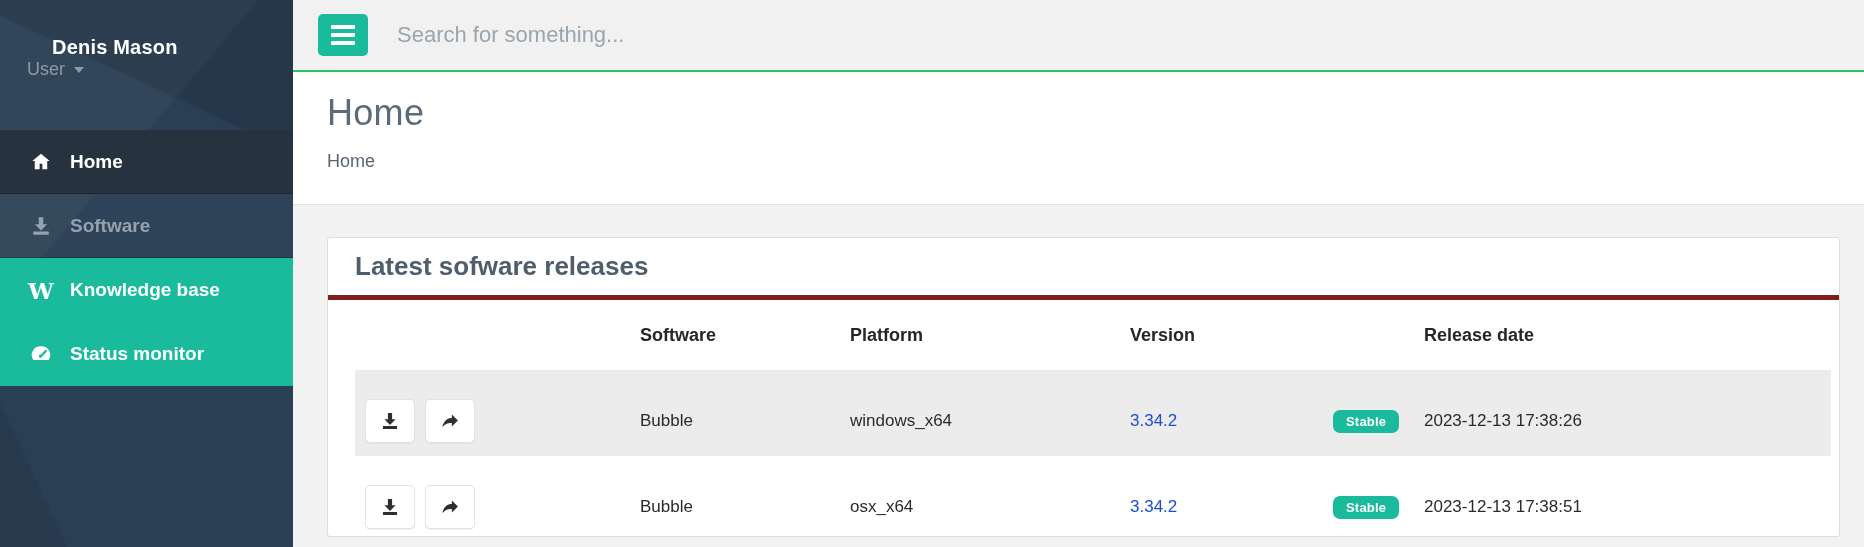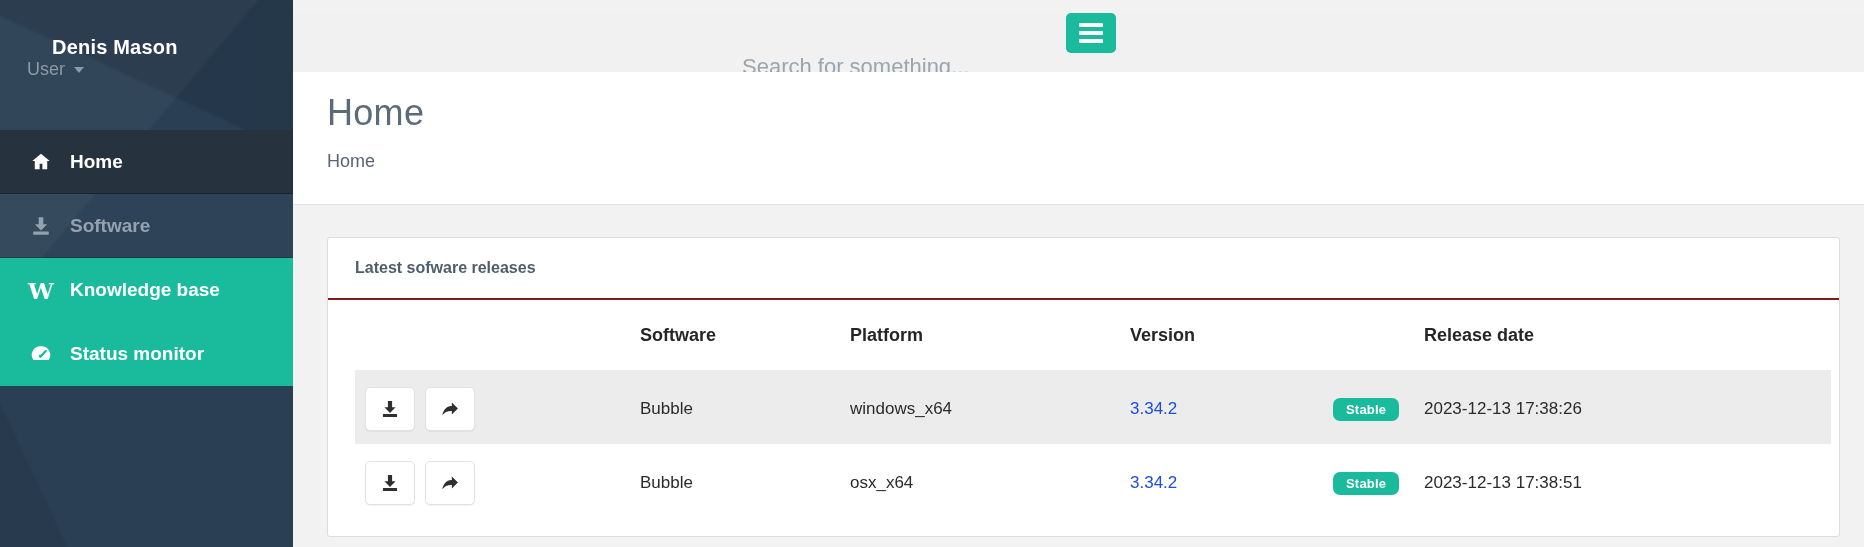--- a/index.html
+++ b/index.html
@@ -23,45 +23,45 @@
     border-left:5px solid transparent;border-right:5px solid transparent;border-top:6px solid #8c9aa6;}
   .menu{position:absolute;left:0;right:0;top:130px;}
   .menu-item{height:64px;display:flex;align-items:center;padding-left:27px;gap:15px;
     font-size:19px;font-weight:600;cursor:pointer;box-sizing:border-box;}
   .menu-item .mi-icon{width:28px;display:flex;justify-content:center;align-items:center;}
   .mi-active{background:#26323E;color:#ffffff;box-shadow:inset 0 -1px rgba(0,0,0,.25);}
   .mi-muted{background:rgba(255,255,255,0.025);color:#94a2af;box-shadow:inset 0 -1px rgba(0,0,0,.2);}
   .mi-teal{background:#1ABB9C;color:#ffffff;}
   .wiki-w{font-family:"DejaVu Serif","Liberation Serif",serif;font-size:23px;line-height:1;}
   
-  .topbar{position:absolute;left:293px;top:13px;right:0;height:72px;background:#f1f1f1;
-    border-bottom:4px solid #22c55e;display:flex;align-items:center;box-sizing:border-box;flex-direction:column;}
+  .topbar{position:absolute;left:293px;top:0;right:0;height:72px;background:#f1f1f1;
+    border-bottom:2px solid #22c55e;display:flex;align-items:center;box-sizing:border-box;}
   .hamburger{margin-left:25px;width:50px;height:42px;background:#1ABB9C;border:none;border-radius:5px;
     display:flex;flex-direction:column;justify-content:center;align-items:center;gap:4px;cursor:pointer;}
   .hamburger .bar{width:24px;height:4px;background:#fff;border-radius:1px;}
   .search-input{margin-left:27px;border:none;background:transparent;outline:none;
     font-size:22px;color:#555;width:700px;font-family:"Liberation Sans",sans-serif;}
   .search-input::placeholder{color:#9aa5ae;opacity:1;}
   
   .page-header{position:absolute;left:293px;top:72px;right:0;height:133px;background:#ffffff;
     border-bottom:1px solid #e3e3e3;box-sizing:border-box;}
   .page-title{margin:20px 0 0 34px;font-size:36px;font-weight:400;color:#5c6b7a;letter-spacing:.3px;}
   .breadcrumb{margin:17px 0 0 34px;font-size:18px;color:#5a6573;}
   
   .card{position:absolute;left:327px;top:237px;width:1513px;height:300px;background:#fff;
     border:1px solid #dddddd;border-radius:3px;box-sizing:border-box;}
   .card-header{height:62px;display:flex;align-items:center;padding-left:27px;
-    border-bottom:2px solid #7f1d1d;font-size:16px;font-weight:700;color:#4f5e6d;box-sizing:border-box;}
+    border-bottom:5px solid #7f1d1d;font-size:26px;font-weight:700;color:#4f5e6d;box-sizing:border-box;}
   .table-wrap{padding:0 8px 0 27px;}
   table.releases{width:100%;border-collapse:collapse;table-layout:fixed;}
   col.c-actions{width:267px;} col.c-software{width:210px;} col.c-platform{width:280px;}
   col.c-version{width:203px;} col.c-channel{width:91px;}
   thead th{text-align:left;font-size:18px;font-weight:700;color:#262626;height:70px;padding:0 0 0 18px;}
   thead th.th-actions{padding-left:10px;}
-  tbody td{height:70px;font-size:17px;color:#2b2b2b;padding:4px 0 0 18px;}
+  tbody td{height:70px;font-size:17px;color:#2b2b2b;padding:16px 0 0 18px;}
   tbody td.td-actions{padding-left:10px;white-space:nowrap;}
   tr.striped{background:#ececec;}
   .btn-action{width:50px;height:44px;background:#fff;border:1px solid #e2e2e2;border-radius:5px;
     box-shadow:0 1px 1px rgba(0,0,0,0.06);display:inline-flex;align-items:center;justify-content:center;
     margin-right:5px;cursor:pointer;color:#2f2f2f;vertical-align:middle;}
   .version-link{color:#1d4ed8;text-decoration:none;cursor:pointer;}
   .badge-stable{display:inline-block;background:#1ABB9C;color:#fff;font-size:13px;font-weight:700;
     padding:4px 13px;border-radius:7px;letter-spacing:.2px;}
   svg{display:block;}
 </style>

